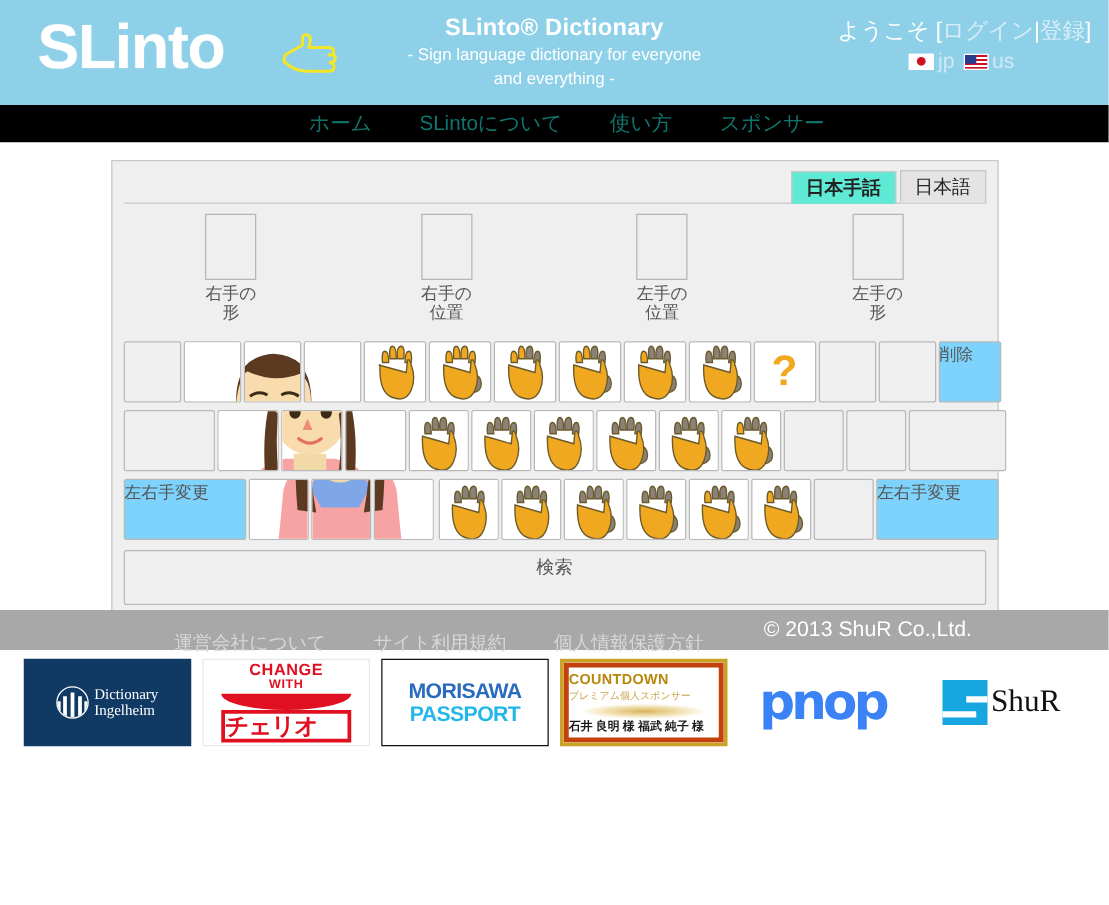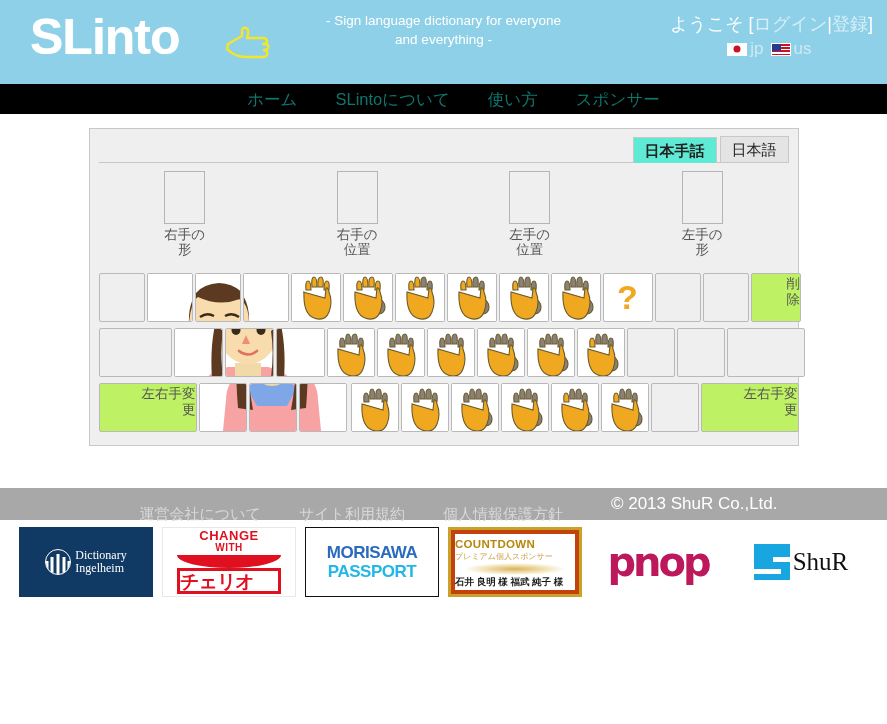--- a/index.html
+++ b/index.html
@@ -207,27 +207,26 @@
     background: #efefef;
     border-radius: 2px;
     margin-right: 2px;
     position: relative;
     overflow: hidden;
     cursor: pointer;
     flex: 0 0 auto;
   }
   .cell.img { background: #ffffff; }
   .cell.text {
-    background: #bef264;
+    background: #7dd3fc;
     font-size: 13.5px;
     color: #555;
-    text-align: right;
+    text-align: left;
     line-height: 16px;
     padding-top: 2px;
-    padding-left: 35px;
   }
   .cell.blank { cursor: default; }
 
   
   .person {
     position: absolute;
     width: 150px;
     height: 171px;
     left: 0; top: 0;
   }
@@ -389,21 +388,21 @@
   .cd-2 { color: #caa24a; font-size: 8px; line-height: 11px; }
   .cd-orn {
     width: 100px; height: 12px; margin: 1px auto 0;
     background: radial-gradient(ellipse at center, #d9b35c 0%, #f0dfae 40%, rgba(255,255,255,0) 72%);
     border-radius: 50%;
   }
   .cd-3 { color: #1a1a1a; font-weight: bold; font-size: 9.5px; line-height: 13px; }
 
   
   .pn {
-    color: #be185d;
+    color: #3b82f6;
     font-weight: bold;
     font-size: 40px;
     letter-spacing: -3px;
     line-height: 44px;
     font-family: "DejaVu Sans", sans-serif;
   }
 
   
   .sp-sr { display: flex; align-items: center; gap: 3px; }
   .sr-mark {
@@ -438,20 +437,21 @@
 
 <div class="header">
   <div class="logo-wrap">
     <div class="logo-text">SLinto</div>
     <svg class="logo-hand" viewBox="0 0 48 40">
       <path d="M6 20 L20 12 L20 7 Q20 3 24 4 Q27 5 26 10 L25 14 L40 14 Q45 14 45 17 Q45 20 41 20 L44 20 Q47 21 46 24 Q45 26 42 26 L44 27 Q46 28 45 31 Q44 33 41 33 L25 33 Q16 33 10 29 L5 25 Z" fill="none" stroke="#f2e52a" stroke-width="2.4" stroke-linejoin="round"></path>
     </svg>
   </div>
 
   <div class="head-center">
+    <div class="head-title">SLinto® Dictionary</div>
     <div class="head-sub">- Sign language dictionary for everyone</div>
     <div class="head-sub">and everything -</div>
   </div>
 
   <div class="head-right">
     <div><span>ようこそ [</span><a href="#">ログイン</a><span>|</span><a href="#">登録</a><span>]</span></div>
     <div class="langs">
       <span class="flag flag-jp"></span>
       <span class="lang-label">jp</span>
       <span class="flag flag-us"></span>
@@ -923,20 +923,21 @@
               <path d="M10 20 q-1 22 10 26 q11 4 15 -6 q4 -10 0 -20 q-1 -5 -3 -4 l-1 10 -21 -6 Z" fill="#efa820"></path>
             </g>
           </svg>
         </div>
 
         <div class="cell blank" style="width:48px;height:49px"></div>
         <div class="cell text" style="width:98px;height:49px">左右手変更</div>
       </div>
     </div>
 
+    <div class="search-btn">検索</div>
   </div>
 </div>
 
 <div class="footer">
   <a href="#">運営会社について</a>
   <a href="#">サイト利用規約</a>
   <a href="#">個人情報保護方針</a>
   <span class="copy">© 2013 ShuR Co.,Ltd.</span>
 </div>
 

